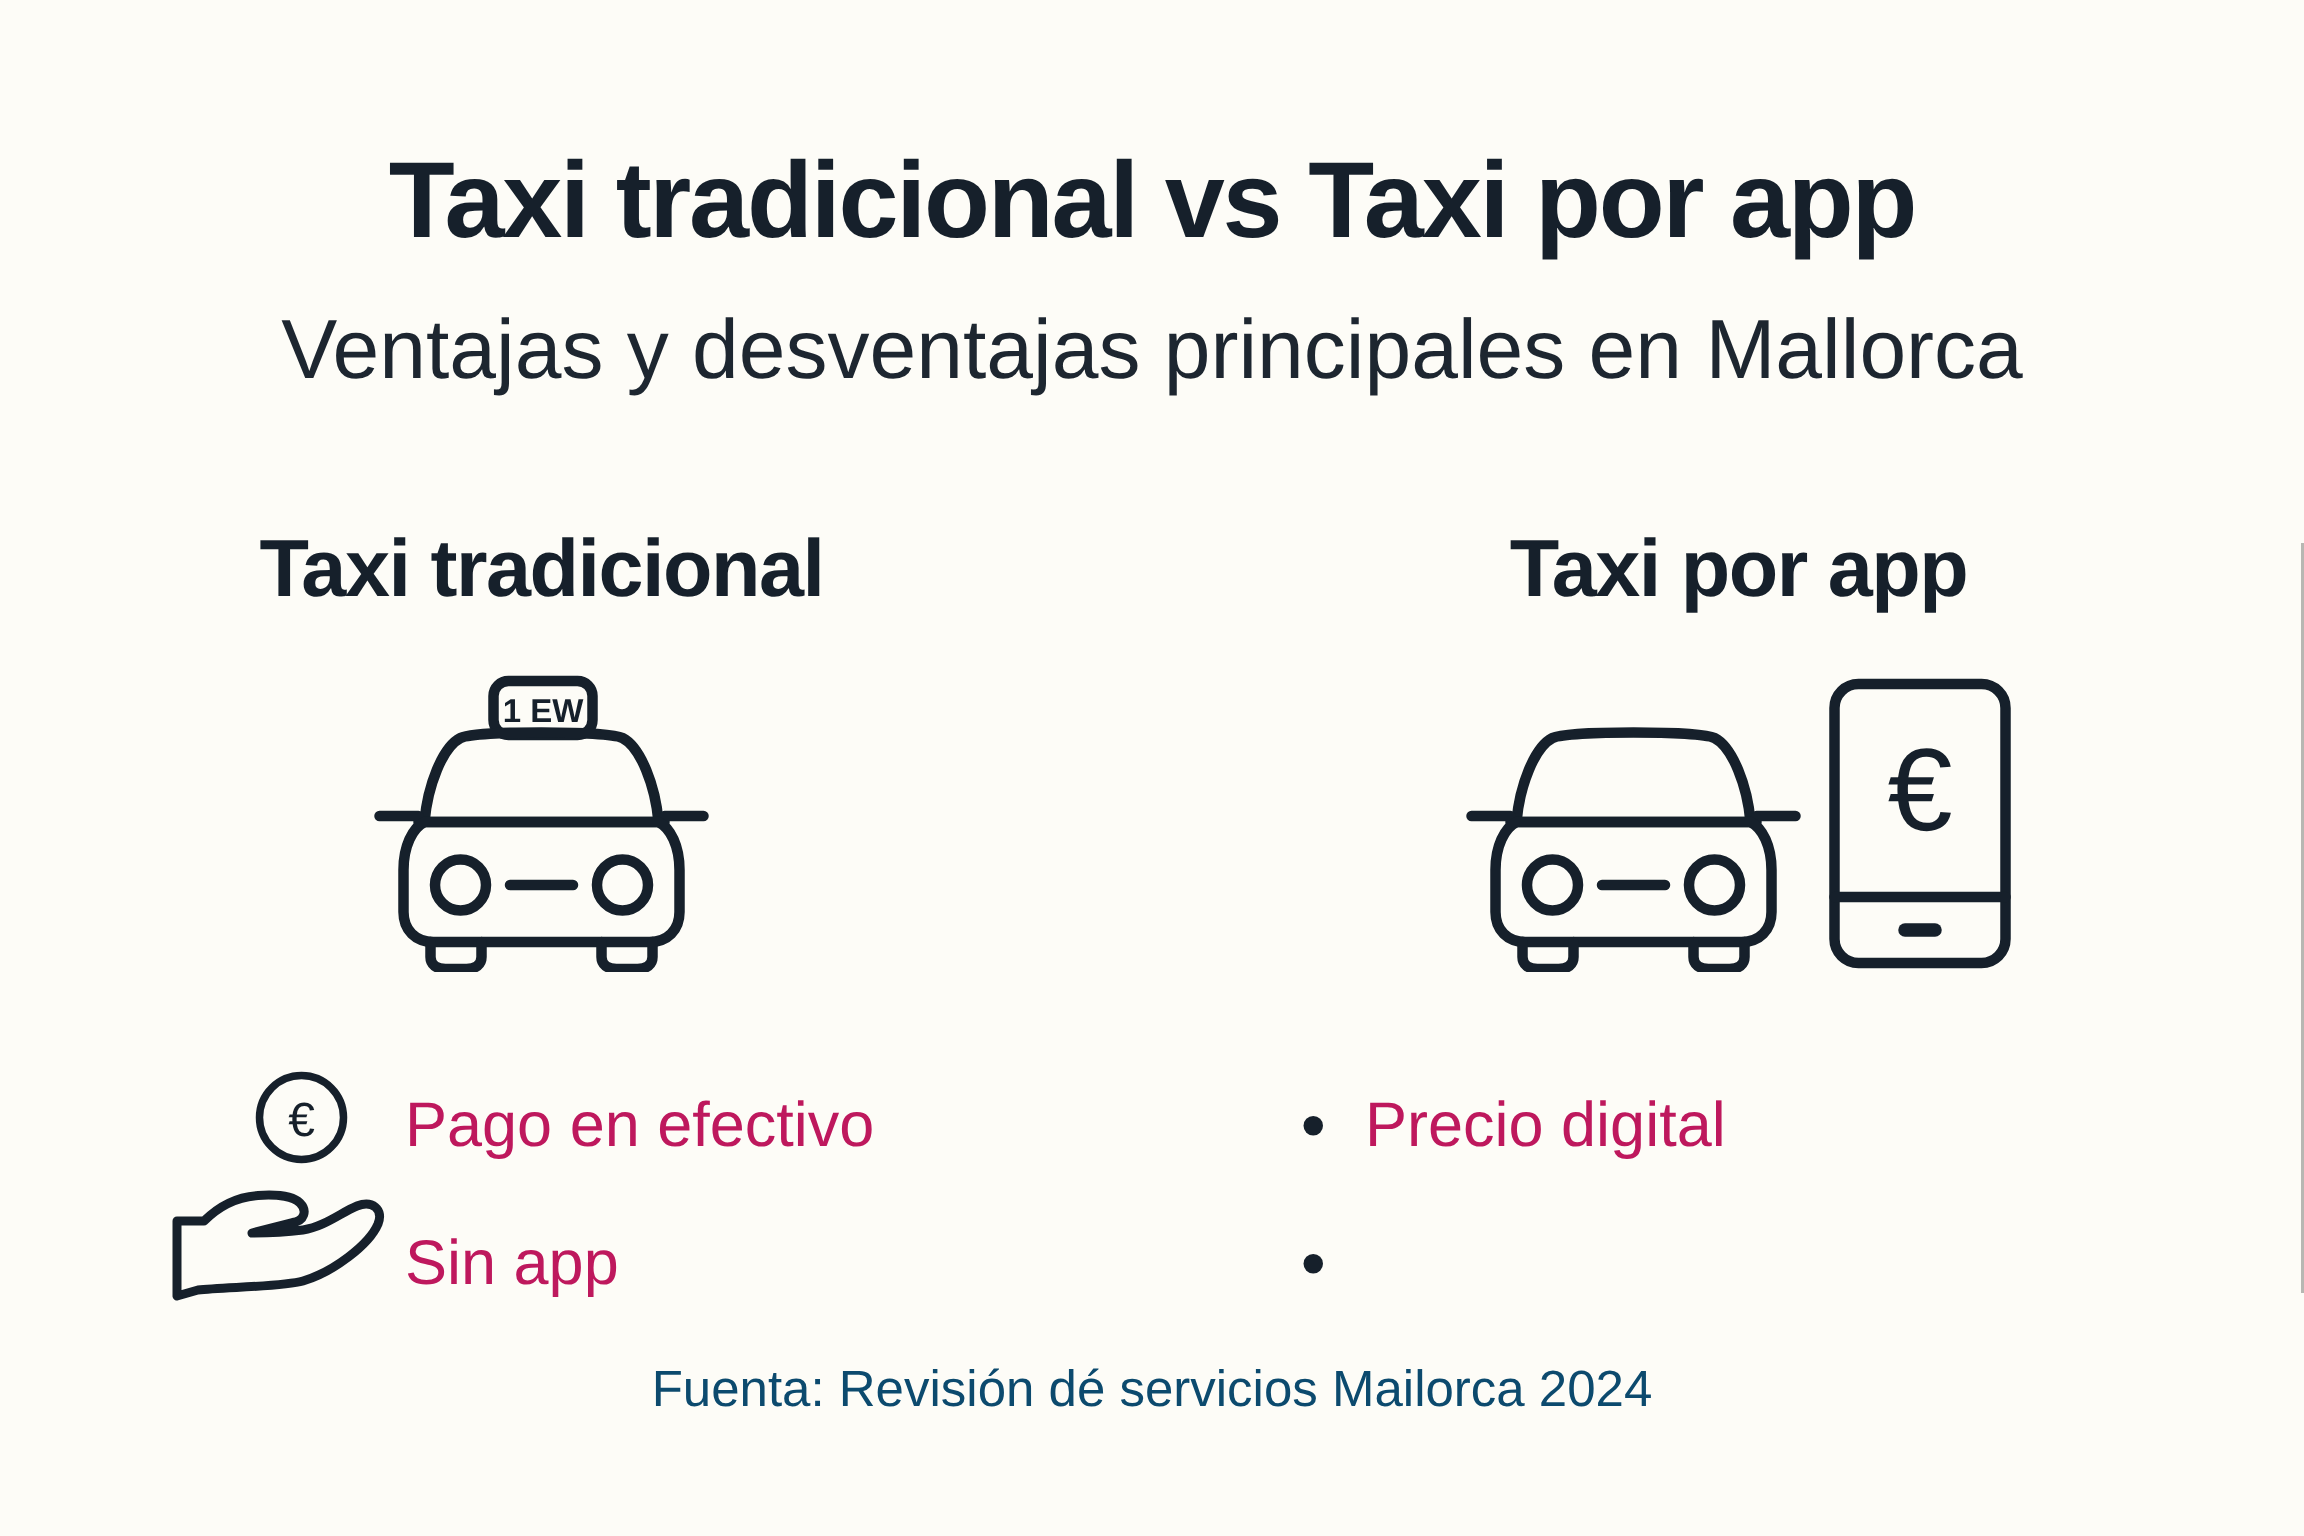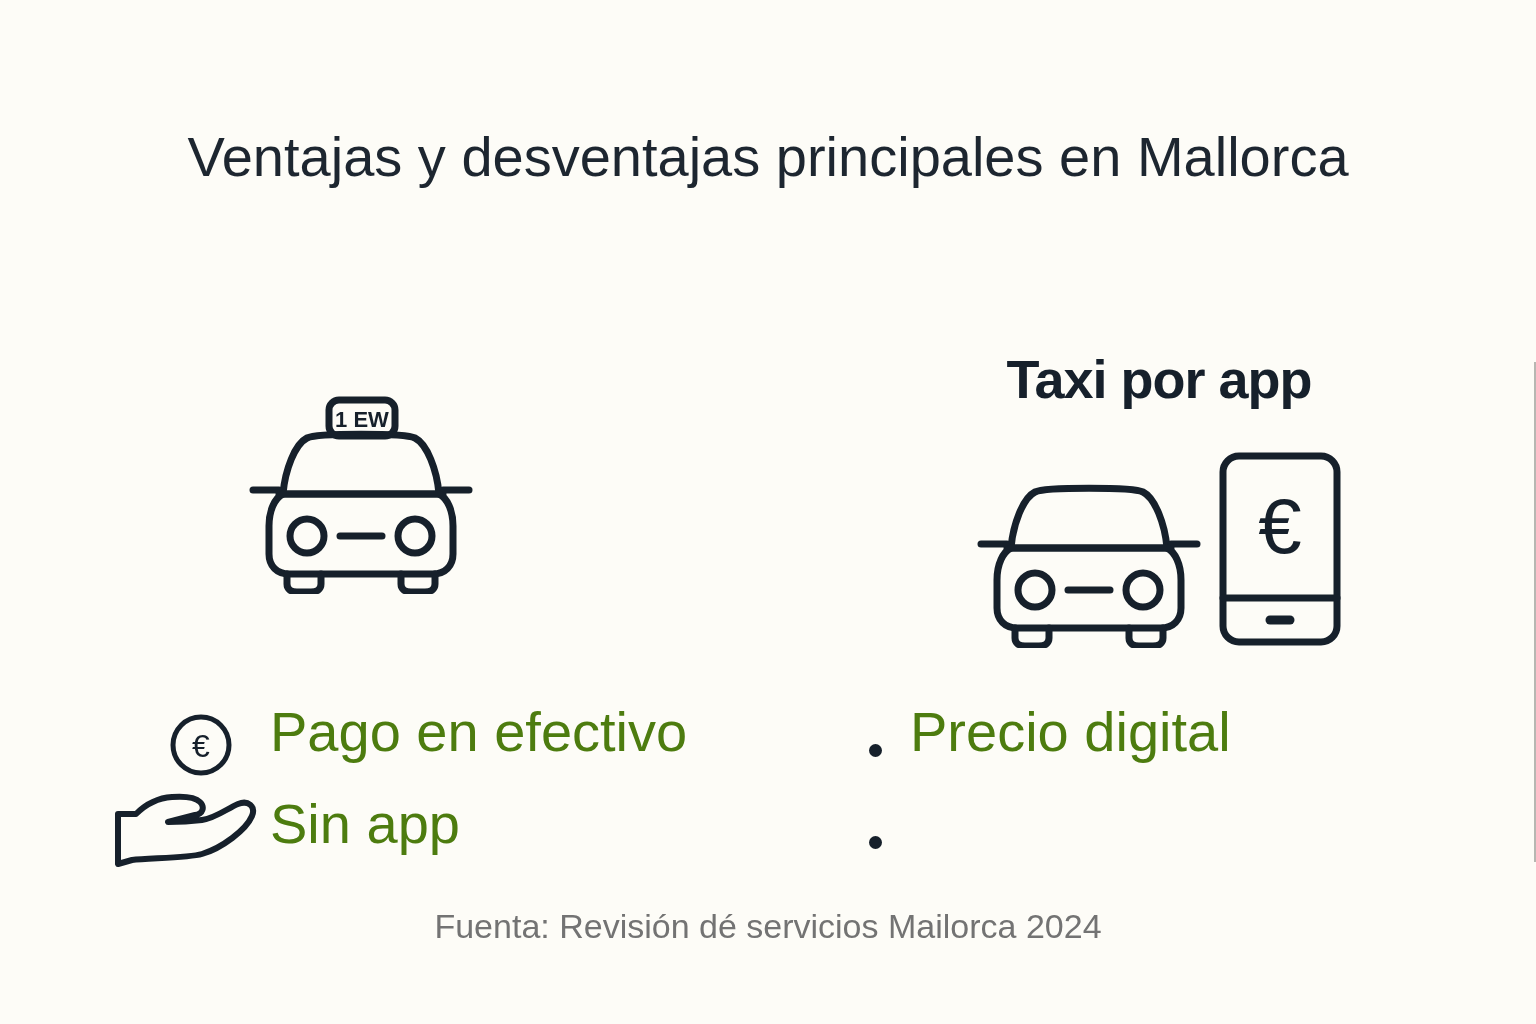--- a/index.html
+++ b/index.html
@@ -108,23 +108,24 @@
     width: 600px;
   }
   .list-right {
     position: absolute;
     left: 72px;
     top: 352px;
     width: 560px;
   }
   .li {
     display: flex;
-    font-size: 56px;
+    align-items: center;
+    font-size: 42px;
     line-height: 1;
-    color: #4d7c0f;
+    color: #be185d;
     height: 92px;
   }
   .li-text { white-space: nowrap; }
 
   .icon-slot {
     width: 160px;
     flex: 0 0 160px;
     display: flex;
     align-items: center;
     justify-content: flex-start;
@@ -162,39 +163,41 @@
     position: absolute;
     top: 908px;
     left: 0;
     width: 1536px;
     text-align: center;
   }
   .source {
     font-size: 34px;
     font-weight: 400;
     line-height: 1.1;
-    color: #737373;
+    color: #0c4a6e;
     margin: 0;
     white-space: nowrap;
   }
 
   svg { display: block; }
 </style>
 </head>
 <body>
 
 <div class="poster">
 
   <div class="header">
+    <h1 class="main-title">Taxi tradicional vs Taxi por app</h1>
     <p class="subtitle">Ventajas y desventajas principales en Mallorca</p>
   </div>
 
   <div class="columns">
 
     <div class="col col-left">
+      <h2 class="col-title">Taxi tradicional</h2>
 
       <div class="icon-area">
         <svg width="232" height="200" viewBox="0 0 232 200">
           <g fill="none" stroke="#16202b" stroke-width="7" stroke-linecap="round" stroke-linejoin="round">
 
             <rect x="84" y="6" width="66" height="36" rx="10"></rect>
             <rect x="92" y="12" width="50" height="24" rx="5" fill="#fdfcf7" stroke="none"></rect>
 
             <path d="M38 100 C40 76 50 50 62 44 C72 39 160 39 170 44 C182 50 192 76 194 100"></path>
 

